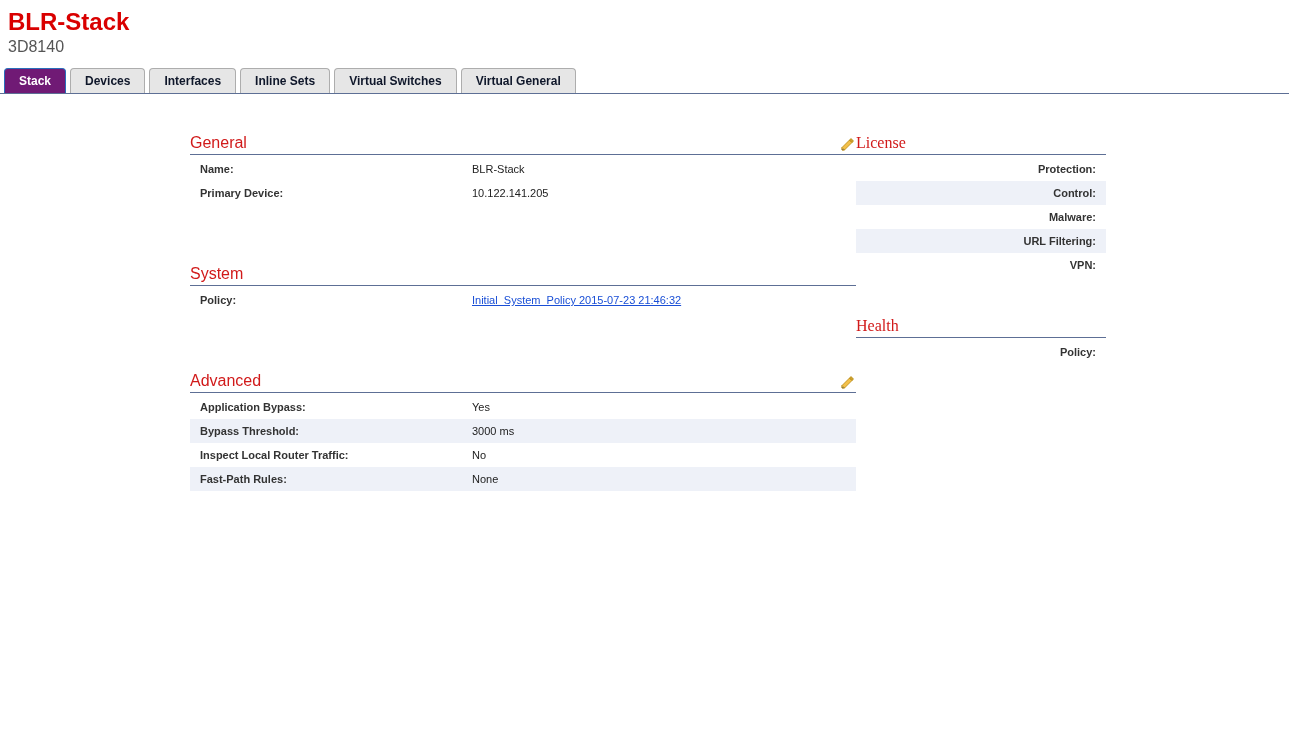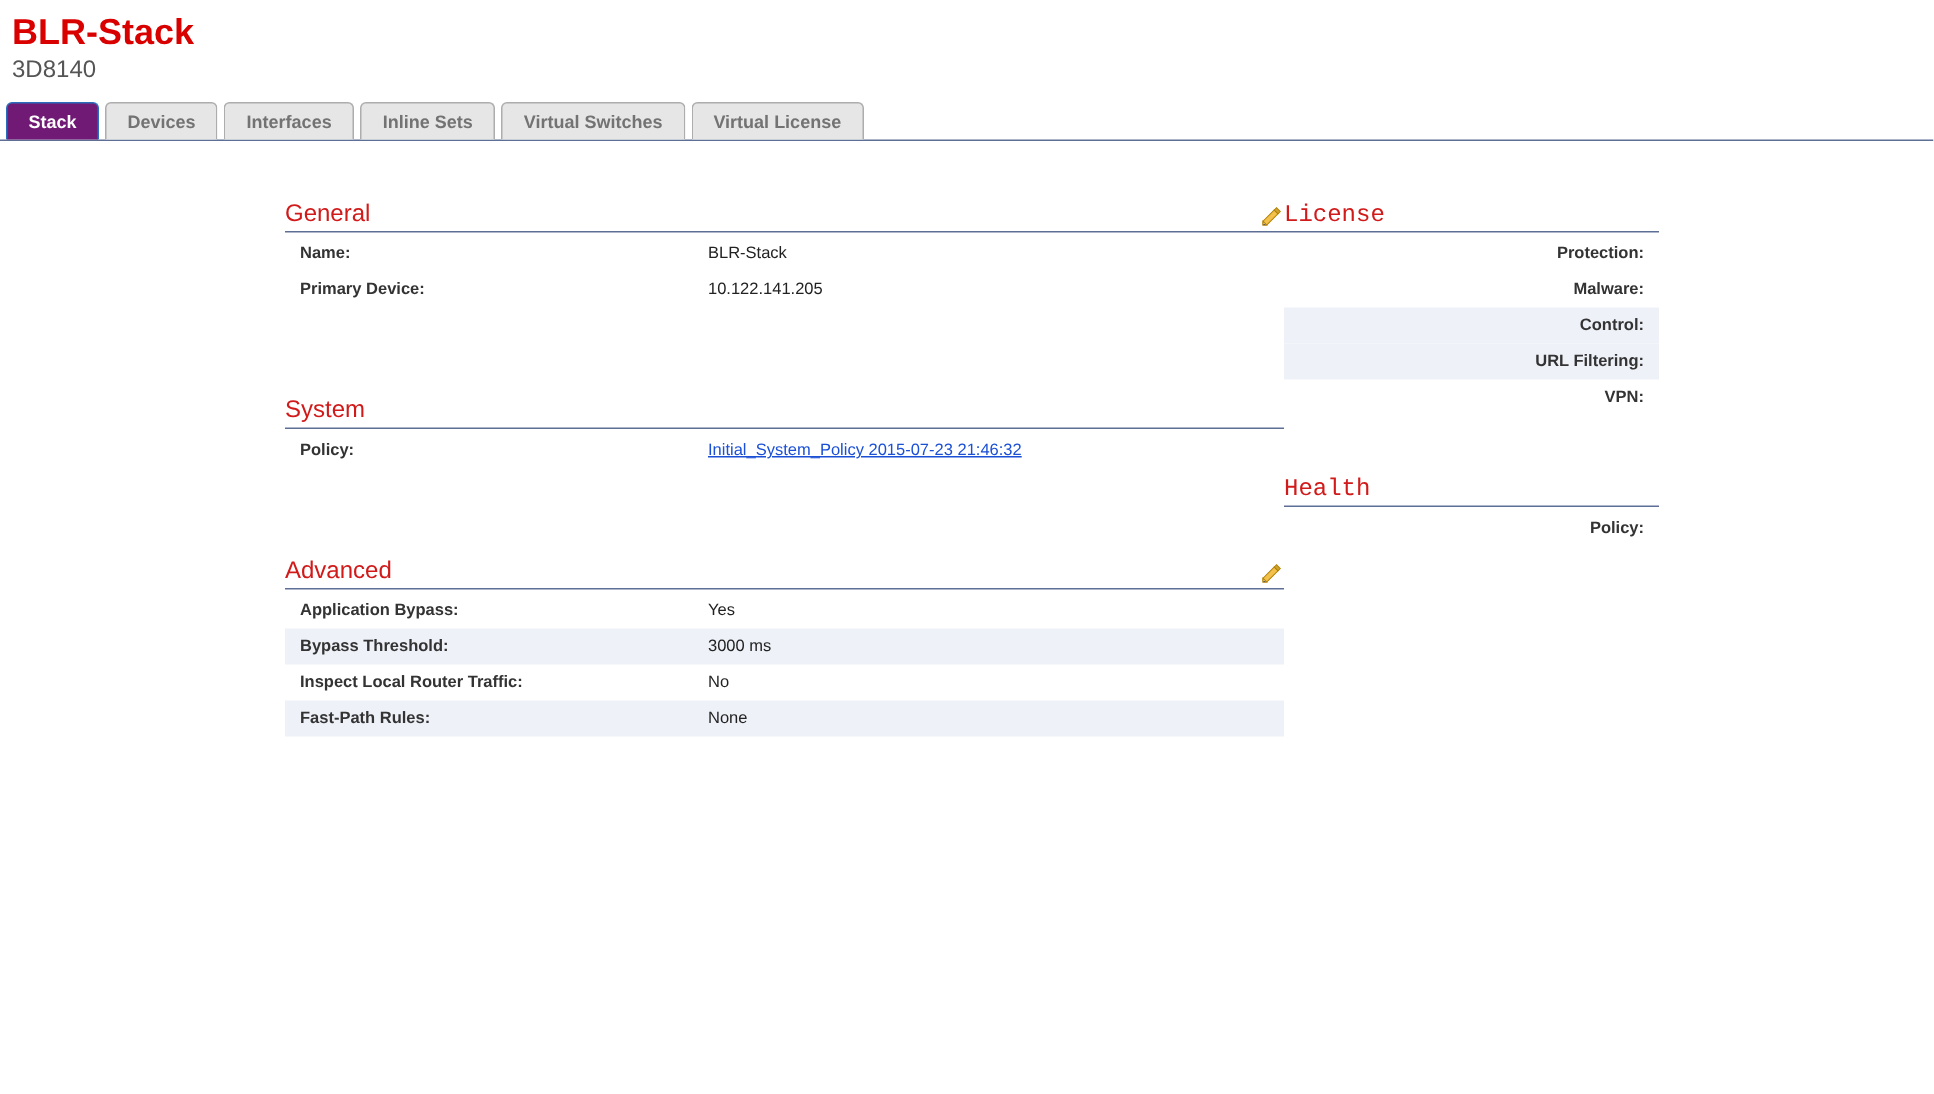--- a/index.html
+++ b/index.html
@@ -2,39 +2,39 @@
 <html><head>
 <meta charset="utf-8">
 <style>
   html,body{margin:0;padding:0;font-family:Verdana,Arial,sans-serif;font-size:12px;color:#222;background:#fff;}
   .page{width:1289px;min-height:729px;box-sizing:border-box;padding:0;}
   .header{padding:8px 8px 2px 8px;}
   .title{font-family:"Trebuchet MS",Arial,sans-serif;font-size:24px;font-weight:bold;color:#d90000;}
   .subtitle{font-size:16px;color:#555;margin-top:2px;}
   .tabbar{margin-top:10px;border-bottom:1px solid #5d6f95;padding-left:4px;}
   .tabs{display:flex;}
-  .tab{padding:5px 14px;font-weight:bold;font-size:12px;color:#737373;background:#e6e6e6;border:1px solid #adadad;border-bottom:none;border-top-left-radius:4px;border-top-right-radius:4px;margin-right:4px;cursor:pointer;}
+  .tab{padding:5px 14px;font-weight:bold;font-size:12px;color:#0f172a;background:#e6e6e6;border:1px solid #adadad;border-bottom:none;border-top-left-radius:4px;border-top-right-radius:4px;margin-right:4px;cursor:pointer;}
   .tab.active{background:#701a75;color:#fff;border-color:#2a6ebb;}
   .content{display:flex;padding:40px 0 0 190px;}
   .col-left{width:666px;}
   .col-right{width:250px;}
   .section{margin-bottom:60px;}
   .sec-head{display:flex;align-items:flex-end;border-bottom:1px solid #5d6f95;padding-bottom:2px;margin-bottom:2px;}
   .sec-title{flex:1;font-family:"Trebuchet MS",Arial,sans-serif;font-size:16px;color:#d11a1a;font-weight:normal;}
   .edit-btn{width:16px;height:16px;cursor:pointer;}
   .row{display:flex;padding:6px 10px;font-size:11px;}
   .row.alt{background:#eef1f8;}
   .k{width:272px;font-weight:bold;color:#333;}
   .v{flex:1;color:#222;}
   .v a{color:#1a4fd6;text-decoration:underline;}
   .status-ok{display:inline-block;width:14px;height:14px;border-radius:50%;background:#4bbd28;position:relative;box-shadow:inset 0 0 0 1px #2e8f12;}
   .status-ok::after{content:"";position:absolute;left:3px;top:6px;width:3px;height:2px;border-left:2px solid #fff;border-bottom:2px solid #fff;transform:rotate(-45deg);} 
   .side-section{margin-bottom:40px;}
   .side-head{border-bottom:1px solid #5d6f95;padding-bottom:2px;margin-bottom:2px;}
-  .side-title{font-family:Liberation Mono, monospace;font-size:16px;color:#d11a1a;}
+  .side-title{font-family:Liberation Serif, serif;font-size:16px;color:#d11a1a;}
   .side-row{padding:6px 10px;font-size:11px;font-weight:bold;color:#333;text-align:right;}
   .side-row.alt{background:#eef1f8;}
   svg.pencil{display:block;}
 </style>
 </head>
 <body>
 
 <div class="page">
 
   <div class="header">
@@ -42,21 +42,21 @@
     <div class="subtitle">3D8140</div>
   </div>
 
   <div class="tabbar">
     <div class="tabs" id="tabs">
         <div class="tab active">Stack</div>
         <div class="tab">Devices</div>
         <div class="tab">Interfaces</div>
         <div class="tab">Inline Sets</div>
         <div class="tab">Virtual Switches</div>
-        <div class="tab">Virtual License</div>
+        <div class="tab">Virtual General</div>
       </div>
   </div>
 
   <div class="content">
     <div class="col-left">
       <div class="section" id="sec-general">
           <div class="sec-head">
             <div class="sec-title">General</div>
             <div class="edit-btn"><span><svg class="pencil" width="16" height="16" viewBox="0 0 16 16">
                   <path d="M2 11.5 L9.5 4 L12 6.5 L4.5 14 L2 14 Z" fill="#f3c04b" stroke="#b08000" stroke-width="0.7"></path>
@@ -110,22 +110,22 @@
             <div class="v">None</div>
           </div>
         </div>
     </div>
     <div class="col-right">
       <div class="side-section" id="side-license">
           <div class="side-head">
             <div class="side-title">License</div>
           </div>
           <div class="side-row">Protection:</div>
+          <div class="side-row alt">Control:</div>
           <div class="side-row">Malware:</div>
-          <div class="side-row alt">Control:</div>
           <div class="side-row alt">URL Filtering:</div>
           <div class="side-row">VPN:</div>
         </div>
       <div class="side-section" id="side-health">
           <div class="side-head">
             <div class="side-title">Health</div>
           </div>
           <div class="side-row">Policy:</div>
         </div>
     </div>

